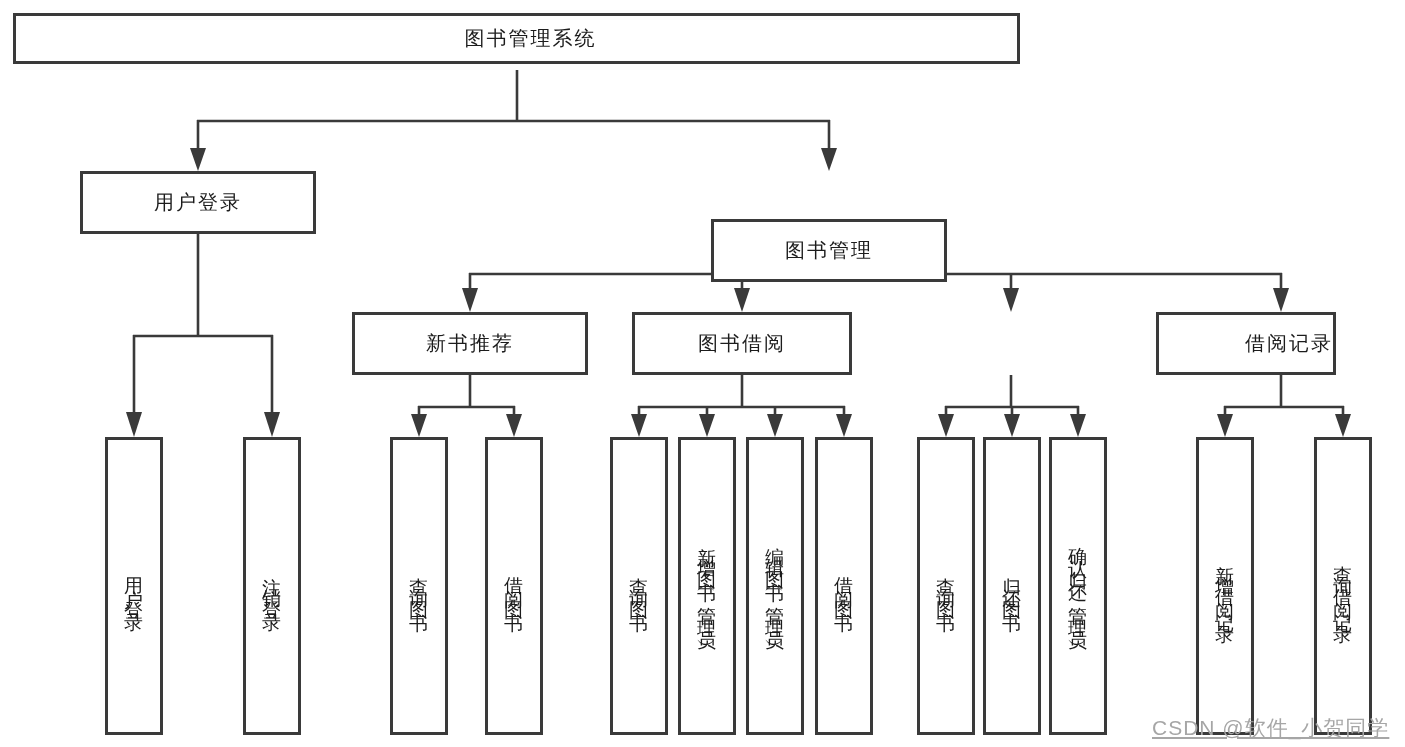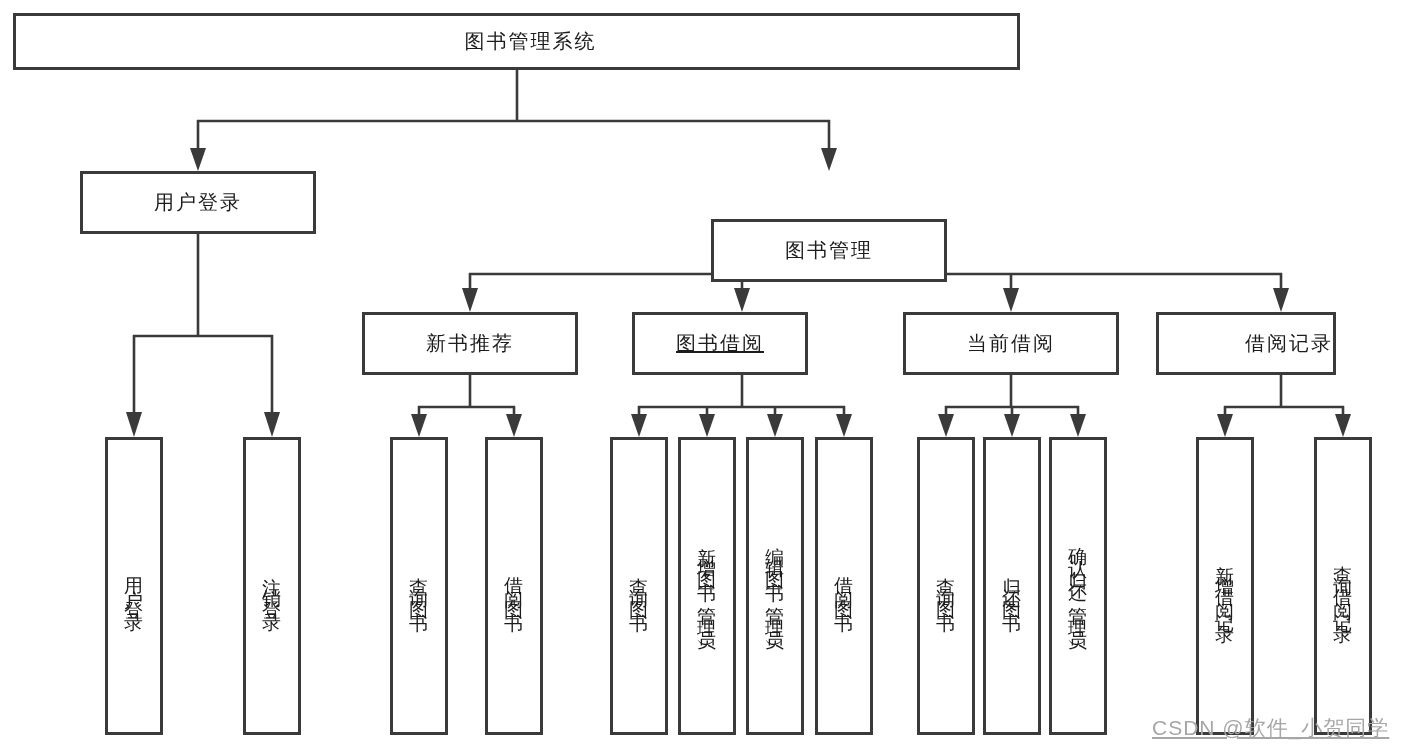--- a/index.html
+++ b/index.html
@@ -47,25 +47,25 @@
     white-space: nowrap;
   }
   .v-label {
     writing-mode: vertical-rl;
     text-orientation: mixed;
     font-size: 19px;
     letter-spacing: 12px;
     line-height: 1;
   }
   
-  .n-root   { left: 13px;  top: 13px;  width: 1007px; height: 57px; padding-left: 28px; }
+  .n-root   { left: 13px;  top: 13px;  width: 1007px; height: 51px; padding-left: 28px; }
   .n-login  { left: 80px;  top: 171px; width: 236px;  height: 63px; }
   .n-mgmt   { left: 711px; top: 171px; width: 236px;  height: 63px; margin-top: 48px; }
-  .n-rec    { left: 362px; top: 312px; width: 216px;  height: 63px; }
-  .n-bor    { left: 632px; top: 312px; width: 176px;  height: 63px; text-decoration: underline; }
+  .n-rec    { left: 352px; top: 312px; width: 236px;  height: 63px; }
+  .n-bor    { left: 632px; top: 312px; width: 220px;  height: 63px; }
   .n-cur    { left: 903px; top: 312px; width: 216px;  height: 63px; }
   .n-his    { left: 1156px;top: 312px; width: 180px;  height: 63px; justify-content: flex-end; }
   .leaf     { top: 437px; width: 58px; height: 298px; }
   .l-a1 { left: 105px; }
   .l-a2 { left: 243px; }
   .l-b1 { left: 390px; }
   .l-b2 { left: 485px; }
   .l-c1 { left: 610px; }
   .l-c2 { left: 678px; }
   .l-c3 { left: 746px; }
@@ -171,23 +171,20 @@
   <div class="box n-mgmt">
     <span class="h-label">图书管理</span>
   </div>
 
   <div class="box n-rec">
     <span class="h-label">新书推荐</span>
   </div>
   <div class="box n-bor">
     <span class="h-label">图书借阅</span>
   </div>
-  <div class="box n-cur">
-    <span class="h-label">当前借阅</span>
-  </div>
   <div class="box n-his">
     <span class="h-label">借阅记录</span>
   </div>
 
   <div class="box leaf l-a1">
     <span class="v-label">用户登录</span>
   </div>
   <div class="box leaf l-a2">
     <span class="v-label">注销登录</span>
   </div>

